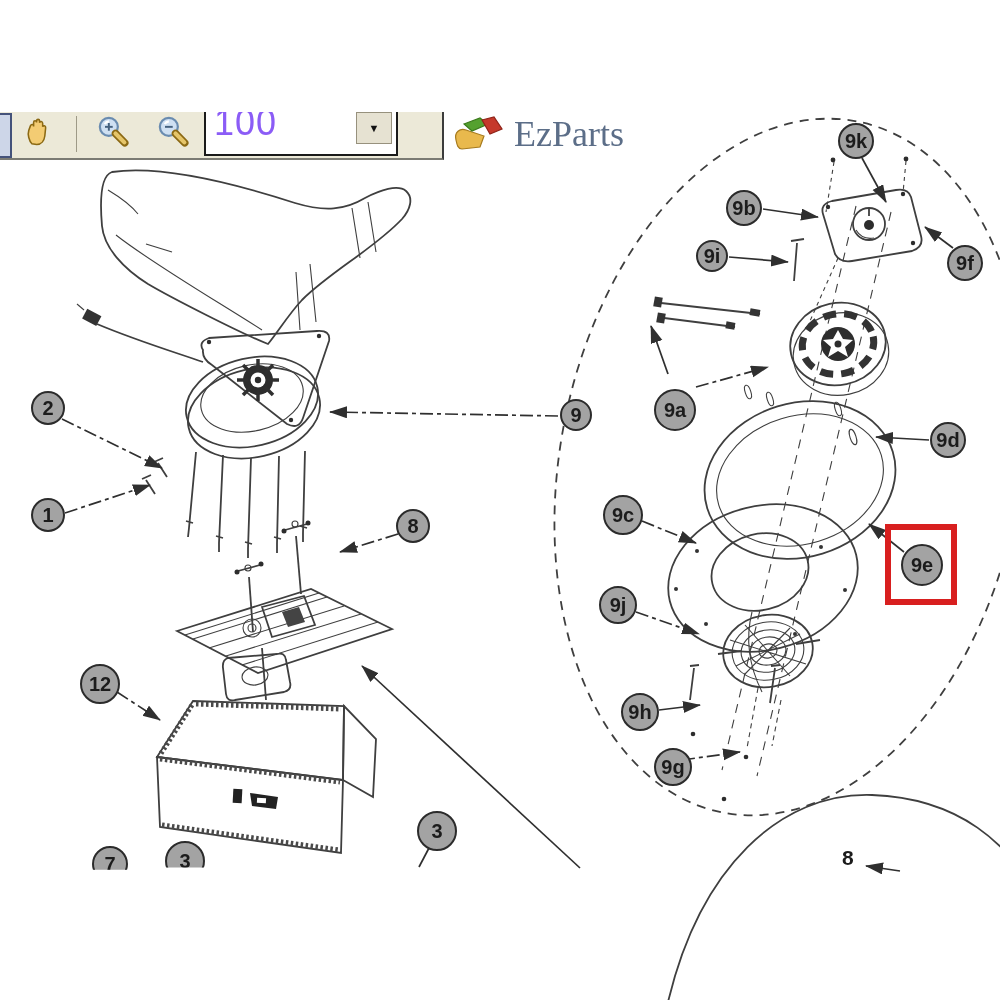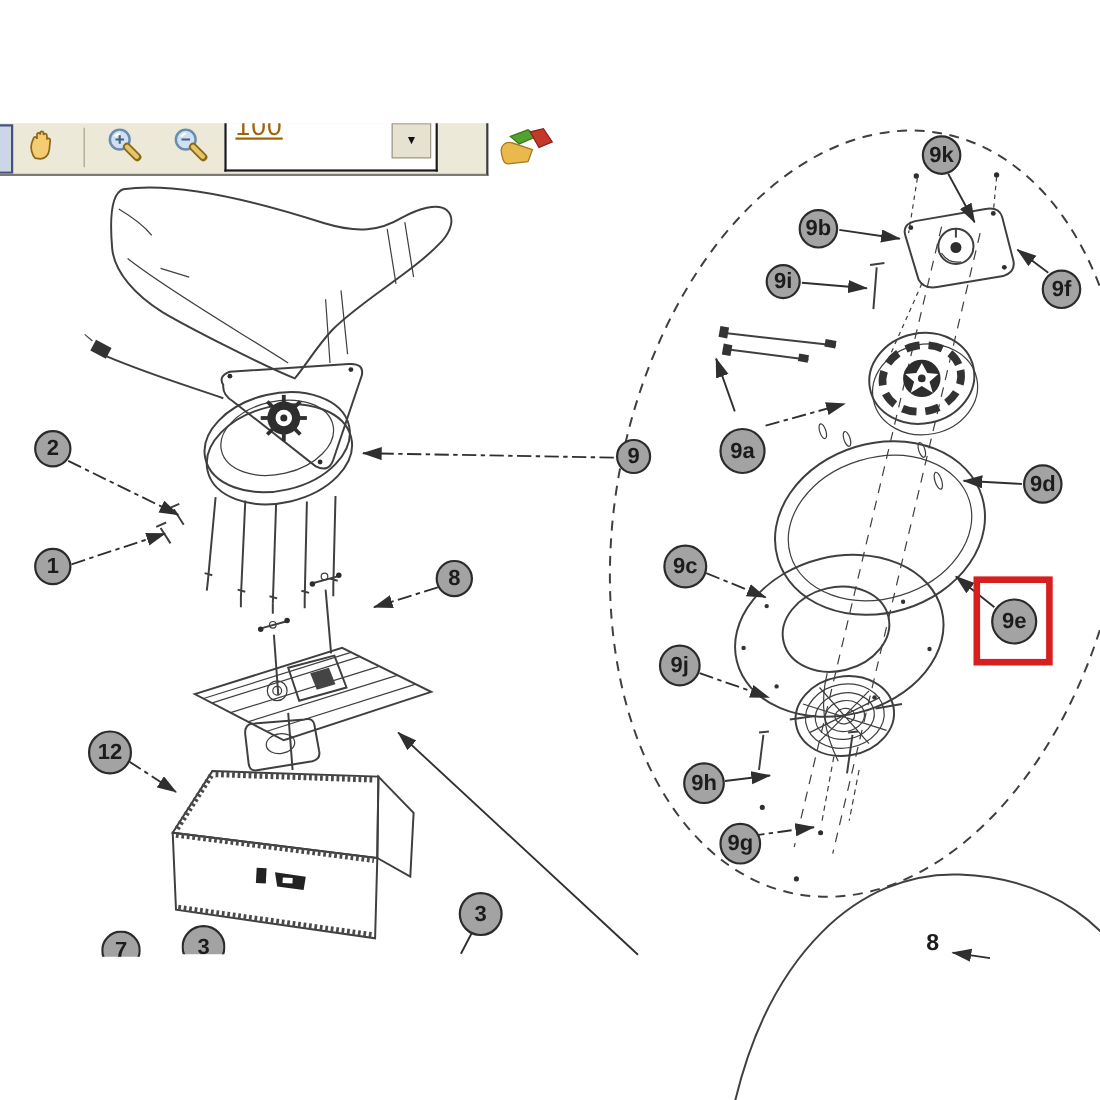--- a/index.html
+++ b/index.html
@@ -22,21 +22,21 @@
   
   .toolbar{position:absolute;left:0;top:112px;width:442px;height:46px;background:#ece9d8;
            border-bottom:2px solid #7b7b73;border-right:2px solid #3c3c3c;overflow:hidden;z-index:10;}
   .tb-edge{position:absolute;left:-4px;top:1px;width:12px;height:41px;border:2px solid #44527a;
            background:#cdd6e8;}
   .tb-btn{position:absolute;top:-3px;height:48px;width:50px;display:flex;align-items:center;
           justify-content:center;cursor:pointer;}
   .tb-sep{position:absolute;left:76px;top:4px;width:1px;height:36px;background:#9e9a87;}
   .combo{position:absolute;left:204px;top:-4px;width:194px;height:48px;background:#fff;
          border:2px solid #1a1a1a;border-top:none;box-sizing:border-box;}
-  .combo-text{position:absolute;left:8px;top:-6px;font-size:24px;color:#a16207;letter-spacing:1px;text-decoration:underline;}
+  .combo-text{position:absolute;left:8px;top:-6px;font-size:36px;color:#8b5cf6;letter-spacing:1px;}
   .combo-btn{position:absolute;right:4px;top:4px;width:34px;height:30px;background:#e6e2d2;
              border:1px solid #97917d;display:flex;align-items:center;justify-content:center;
              font-size:11px;color:#111;cursor:pointer;}
   
   .logo{position:absolute;left:450px;top:108px;height:52px;display:flex;align-items:center;z-index:10;}
   .logo-text{font-family:"Liberation Serif",serif;font-size:36px;color:#5c6e88;margin-left:6px;}
 </style>
 </head>
 <body>
 
@@ -314,15 +314,16 @@
   </div>
 
   <div class="logo">
     <span>
       <svg width="58" height="48" viewBox="0 0 58 48">
         <path d="M6,32 C4,24 10,20 16,22 L34,28 L30,39 L12,41 C8,41 7,37 6,32 Z" fill="#e9b94d" stroke="#a77b1f" stroke-width="1.2"></path>
         <path d="M14,16 L30,10 L38,16 L22,23 Z" fill="#55a12f" stroke="#3a7a1a" stroke-width="1.2"></path>
         <path d="M32,12 L44,9 L52,21 L40,26 Z" fill="#c5392b" stroke="#8f2318" stroke-width="1.2"></path>
       </svg>
     </span>
+    <span class="logo-text">EzParts</span>
   </div>
 
 </div>
 
 </body></html>

